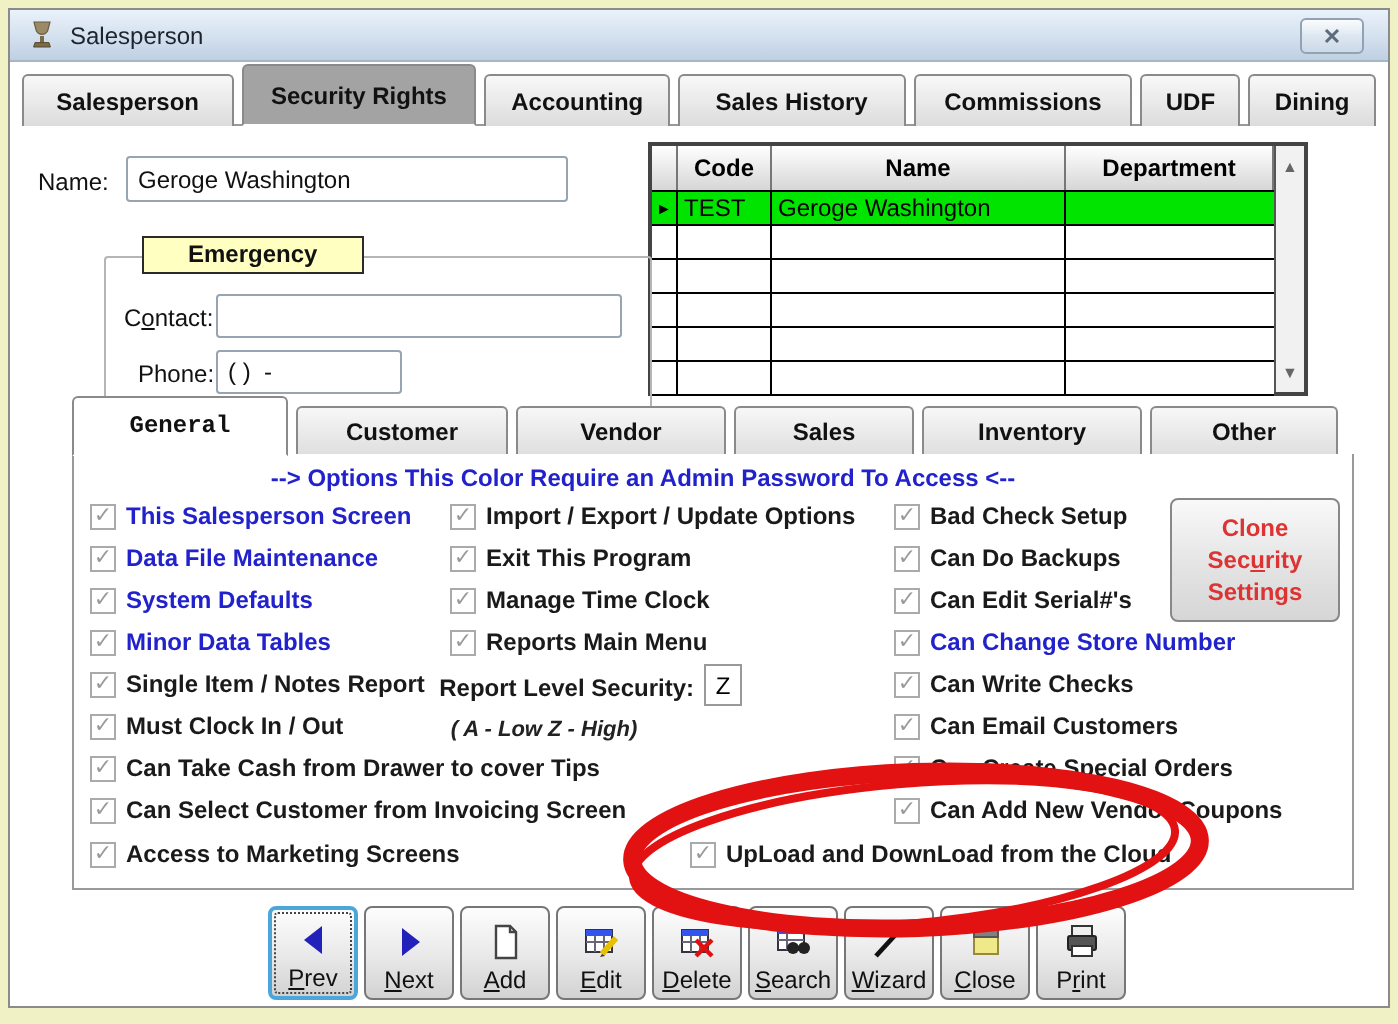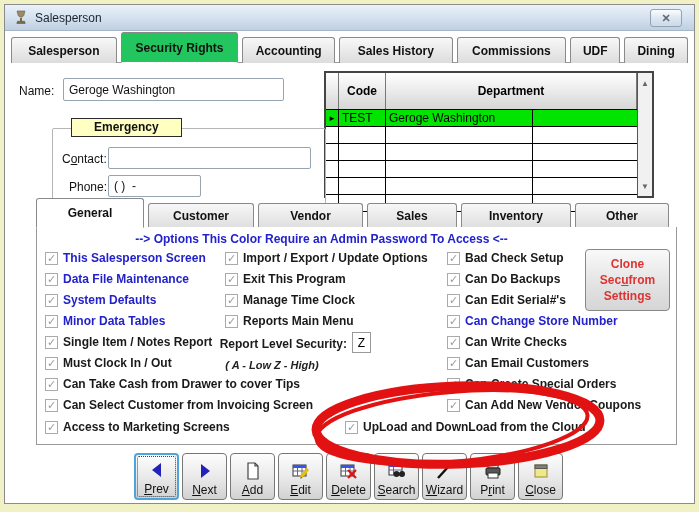--- a/index.html
+++ b/index.html
@@ -24,34 +24,34 @@
 
   
   .tabs { position:absolute; left:6px; top:27px; right:6px; height:31px;
           display:flex; gap:4px; align-items:flex-end;
           border-bottom:1px solid #9a9a9a; }
   .tab { height:26px; margin-bottom:-1px; padding:0 10px;
          display:flex; align-items:center; justify-content:center;
          border:1px solid #8a8a8a; border-bottom:none; border-radius:3px 3px 0 0;
          background:linear-gradient(#f8f8f8,#dcdcdc); font-size:12px; font-weight:bold;
          color:#111; cursor:pointer; white-space:nowrap; }
-  .tab.active { height:31px; background:#22c55e; z-index:2; border-bottom:1px solid #fff; }
+  .tab.active { height:31px; background:#a3a3a3; z-index:2; border-bottom:1px solid #fff; }
 
   
   .lbl-plain { font-size:12px; color:#111; }
   input.field { border:1px solid #97a5b2; border-radius:2px; background:#fff;
                 font-family:"Liberation Sans",sans-serif; font-size:12px; color:#111;
                 padding:0 5px; }
 
   
   .grid { position:absolute; left:319px; top:66px; width:330px; height:127px;
           border:2px solid #444; background:#fff; }
   .grid-body { position:absolute; left:0; top:0; right:15px; bottom:0; }
   .g-row { display:flex; height:17px; border-bottom:1px solid #000; background:#fff; }
-  .g-row.header { height:37px; border-bottom:1px solid #000;
+  .g-row.header { height:23px; border-bottom:1px solid #000;
                   background:linear-gradient(#ffffff,#d6d6d6); }
   .g-cell { border-right:1px solid #000; height:100%; display:flex; align-items:center;
             font-size:12px; color:#000; padding:0 3px; overflow:hidden; white-space:nowrap; }
   .header .g-cell { border-right:1px solid #777; font-weight:bold; justify-content:center; }
   .c-sel { width:13px; flex:none; padding:0; justify-content:center; font-size:8px; }
   .c-code { width:47px; flex:none; }
   .c-name { width:147px; flex:none; }
   .c-dept { flex:1; border-right:none; }
   .g-row.current { background:#00E400; }
   .scrollbar { position:absolute; right:0; top:0; bottom:0; width:15px;
@@ -66,21 +66,21 @@
                  padding:0 22px; background:#FFFFC2; border:1px solid #2a2a2a;
                  font-size:12px; font-weight:bold; color:#111; }
 
   
   .subtabs { position:absolute; left:31px; top:192px; width:641px; height:31px;
              display:flex; gap:4px; align-items:flex-end; border-bottom:1px solid #999; }
   .subtab { height:25px; margin-bottom:-1px; display:flex; align-items:center;
             justify-content:center; border:1px solid #8a8a8a; border-bottom:none;
             border-radius:3px 3px 0 0; background:linear-gradient(#f7f7f7,#dedede);
             font-size:12px; font-weight:bold; color:#111; cursor:pointer; }
-  .subtab.active { height:30px; background:#fff; z-index:2; border-bottom:1px solid #fff; }
+  .subtab.active { height:30px; background:#fff; z-index:2; border-bottom:1px solid #fff;font-family:Liberation Mono, monospace; }
   .panel { position:absolute; left:31px; top:222px; width:641px; height:218px;
            background:#fff; border:1px solid #999; border-top:none; }
 
   .admin-note { position:absolute; left:30px; right:100px; top:5px; text-align:center;
                 font-size:12px; font-weight:bold; color:#2222CC; }
 
   .cb { position:absolute; display:flex; align-items:center; gap:5px; cursor:pointer; }
   .cb .box { width:13px; height:13px; flex:none; border:1px solid #aaa; background:#fff;
              color:#9a9a9a; font-size:11px; line-height:11px; text-align:center; }
   .cb .lbl { font-size:12px; font-weight:bold; color:#1a1a1a; white-space:nowrap; }
@@ -157,20 +157,21 @@
   </div>
 
   <span class="abs lbl-plain" style="left:14px; top:79px">Name:</span>
   <input class="abs field" style="left: 58px; top: 73px; width: 221px; height: 23px;" value="Geroge Washington">
 
   <div class="grid">
     <div class="grid-body">
       <div class="g-row header">
         <div class="g-cell c-sel"></div>
         <div class="g-cell c-code">Code</div>
+        <div class="g-cell c-name">Name</div>
         <div class="g-cell c-dept">Department</div>
       </div>
       <div class="g-row current">
         <div class="g-cell c-sel">►</div>
         <div class="g-cell c-code">TEST</div>
         <div class="g-cell c-name">Geroge Washington</div>
         <div class="g-cell c-dept"></div>
       </div>
       <div class="g-row">
           <div class="g-cell c-sel"></div>
@@ -332,21 +333,21 @@
         <span class="box">✓</span>
         <span class="lbl">Can Create Special Orders</span>
       </div>
     <div class="cb" style="left:410px; top:171px">
         <span class="box">✓</span>
         <span class="lbl">Can Add New Vendor Coupons</span>
       </div>
 
     <div class="clone-btn">
       <span>Clone</span>
-      <span><span>Sec</span><span style="text-decoration:underline">u</span><span>from</span></span>
+      <span><span>Sec</span><span style="text-decoration:underline">u</span><span>rity</span></span>
       <span>Settings</span>
     </div>
   </div>
 
   <div class="toolbar">
     <div class="tbtn focus">
       <span class="focusring"></span>
       <span class="ic">
           <svg width="20" height="20" viewBox="0 0 20 20">
             <path d="M14 3 L5 10 L14 17 Z" fill="#2222BB"></path>
@@ -420,35 +421,35 @@
             <line x1="15" y1="3" x2="17" y2="1" stroke="#E8C000" stroke-width="1.4"></line>
             <line x1="16" y1="6" x2="19" y2="6" stroke="#E8C000" stroke-width="1.4"></line>
             <line x1="13" y1="2" x2="13" y2="0" stroke="#E8C000" stroke-width="1.4"></line>
           </svg>
         </span>
       <span class="tlabel"><span></span><span class="key">W</span><span>izard</span></span>
     </div>
     <div class="tbtn">
       <span class="ic">
           <svg width="20" height="20" viewBox="0 0 20 20">
+            <rect x="4" y="4" width="12" height="12" fill="#EFE98A" stroke="#998A3A"></rect>
+            <rect x="4" y="4" width="12" height="3.5" fill="#808080" stroke="#555"></rect>
+          </svg>
+        </span>
+      <span class="tlabel"><span></span><span class="key">C</span><span>lose</span></span>
+    </div>
+    <div class="tbtn">
+      <span class="ic">
+          <svg width="20" height="20" viewBox="0 0 20 20">
             <rect x="5" y="2" width="10" height="5" fill="#eee" stroke="#333"></rect>
             <rect x="3" y="7" width="14" height="7" rx="1" fill="#555" stroke="#222"></rect>
             <rect x="5" y="12" width="10" height="5" fill="#fff" stroke="#333"></rect>
           </svg>
         </span>
       <span class="tlabel"><span>P</span><span class="key">r</span><span>int</span></span>
-    </div>
-    <div class="tbtn">
-      <span class="ic">
-          <svg width="20" height="20" viewBox="0 0 20 20">
-            <rect x="4" y="4" width="12" height="12" fill="#EFE98A" stroke="#998A3A"></rect>
-            <rect x="4" y="4" width="12" height="3.5" fill="#808080" stroke="#555"></rect>
-          </svg>
-        </span>
-      <span class="tlabel"><span></span><span class="key">C</span><span>lose</span></span>
     </div>
   </div>
 
 </div>
 
 <svg class="annotation" viewBox="0 0 699 512">
   <ellipse cx="458" cy="425" rx="142" ry="39" fill="none" stroke="#E31212" stroke-width="9" transform="rotate(-2 458 425)"></ellipse>
   <ellipse cx="452" cy="427" rx="136" ry="35" fill="none" stroke="#E31212" stroke-width="4" transform="rotate(-5 452 427)"></ellipse>
 </svg>
 

